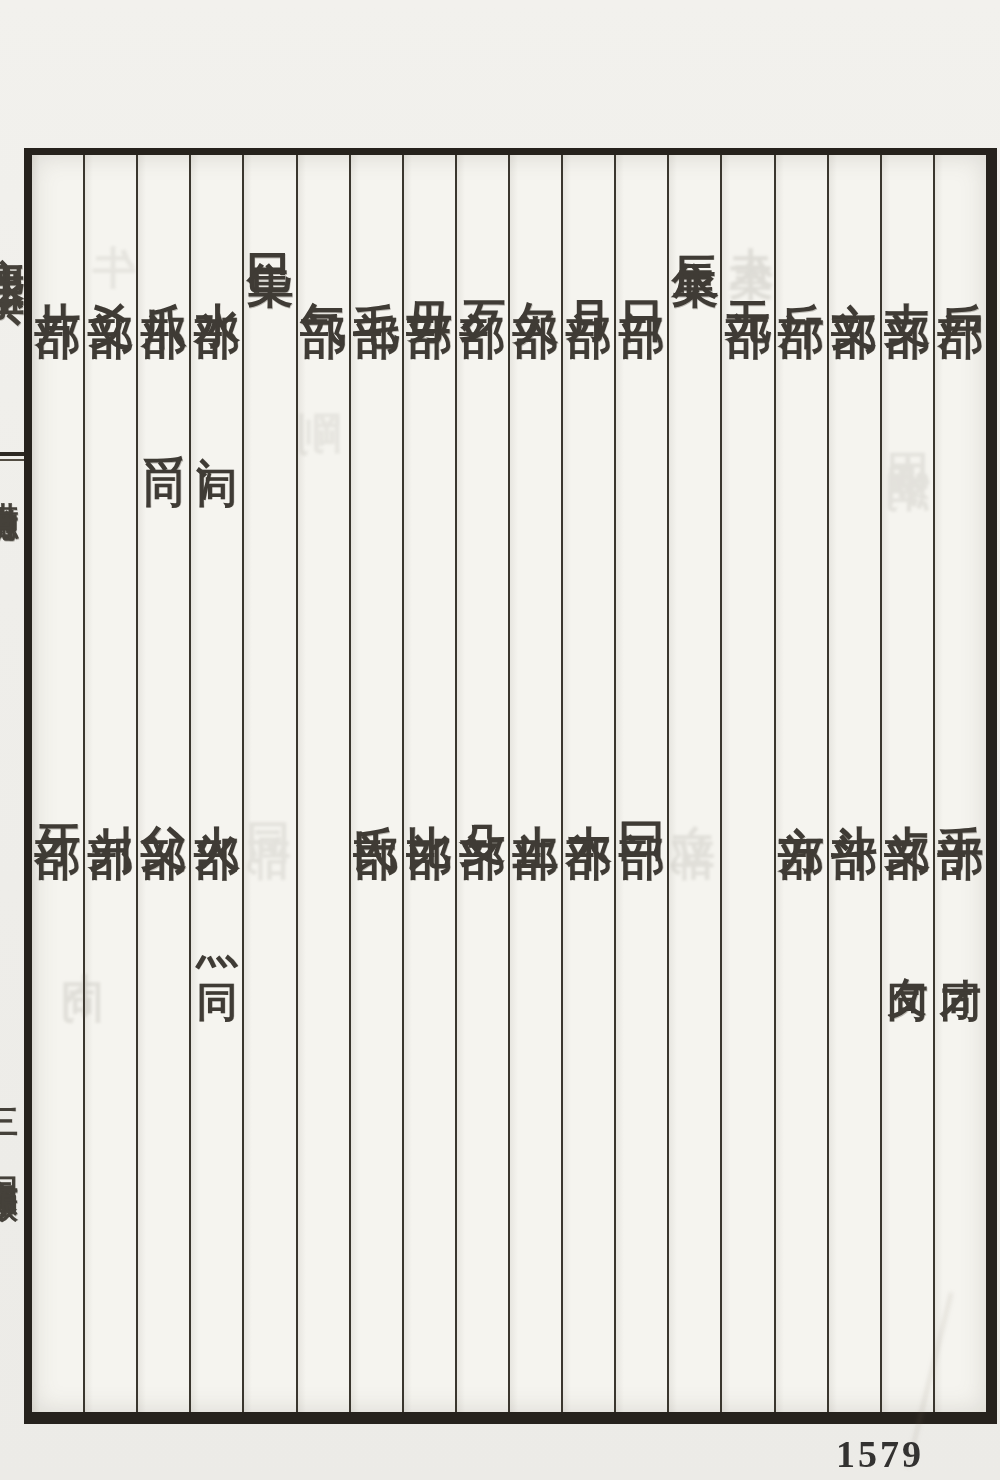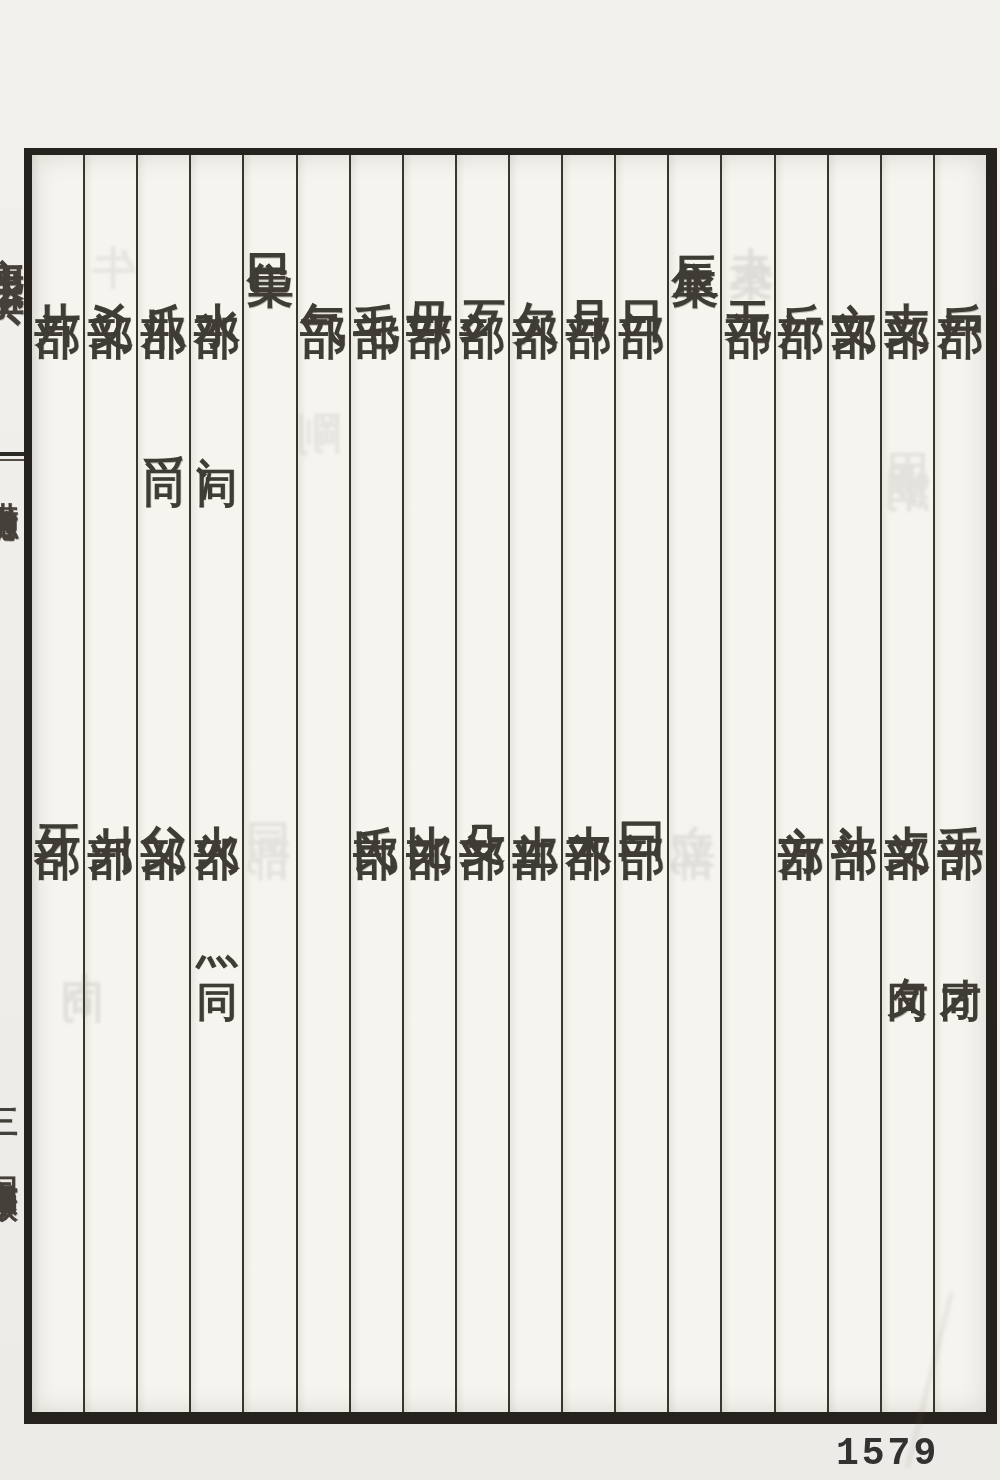--- a/index.html
+++ b/index.html
@@ -67,21 +67,21 @@
   .spine-publisher{left:-13px;top:1152px;font-size:31px;letter-spacing:3px;}
   .spine-divider{
     position:absolute;left:0;top:452px;width:30px;height:4px;
     background:#2c2822;
   }
   .spine-divider:after{
     content:"";position:absolute;left:0;top:7px;width:26px;height:2px;background:#524c42;
   }
   .page-number{
     position:absolute;left:836px;top:1432px;
-    font-family:Liberation Mono, monospace;
+    font-family:Liberation Serif, serif;
     font-size:38px;font-weight:600;letter-spacing:3px;color:#333231;
   }
   
   .streak{
     position:absolute;left:928px;top:1290px;width:3px;height:180px;
     background:rgba(120,110,96,.18);transform:rotate(14deg);
     filter:blur(2px);
   }
 </style>
 </head>

